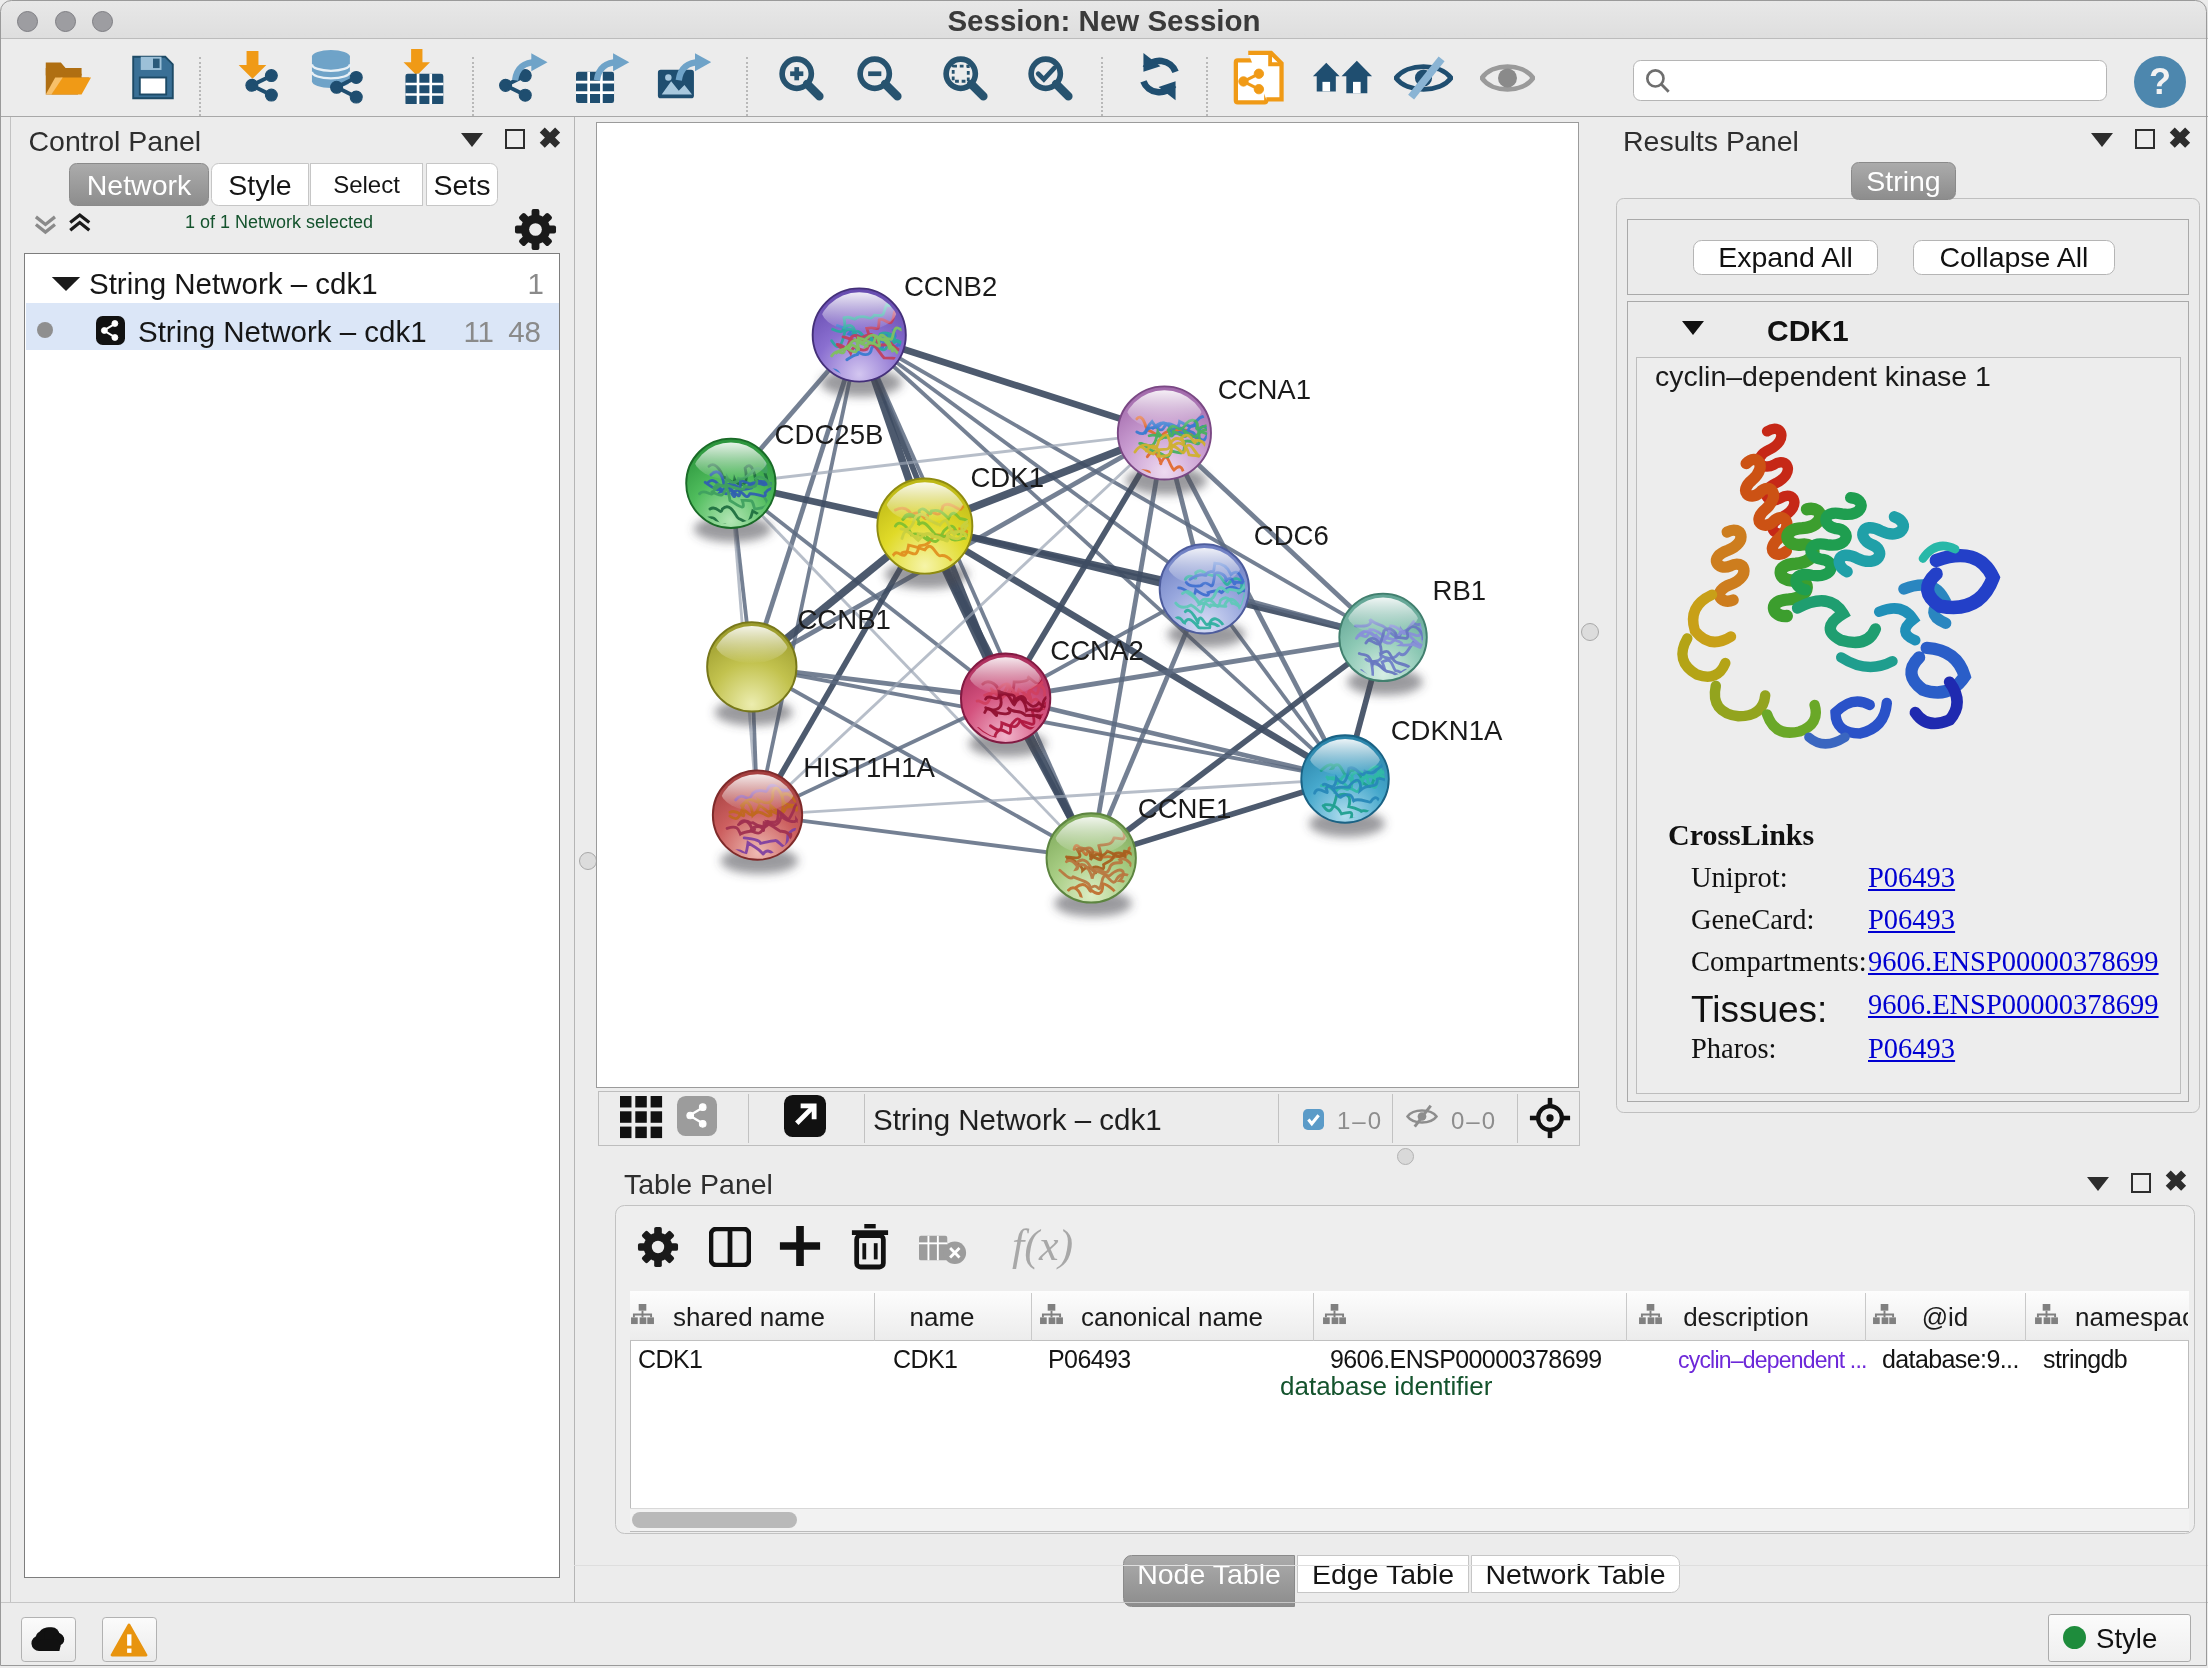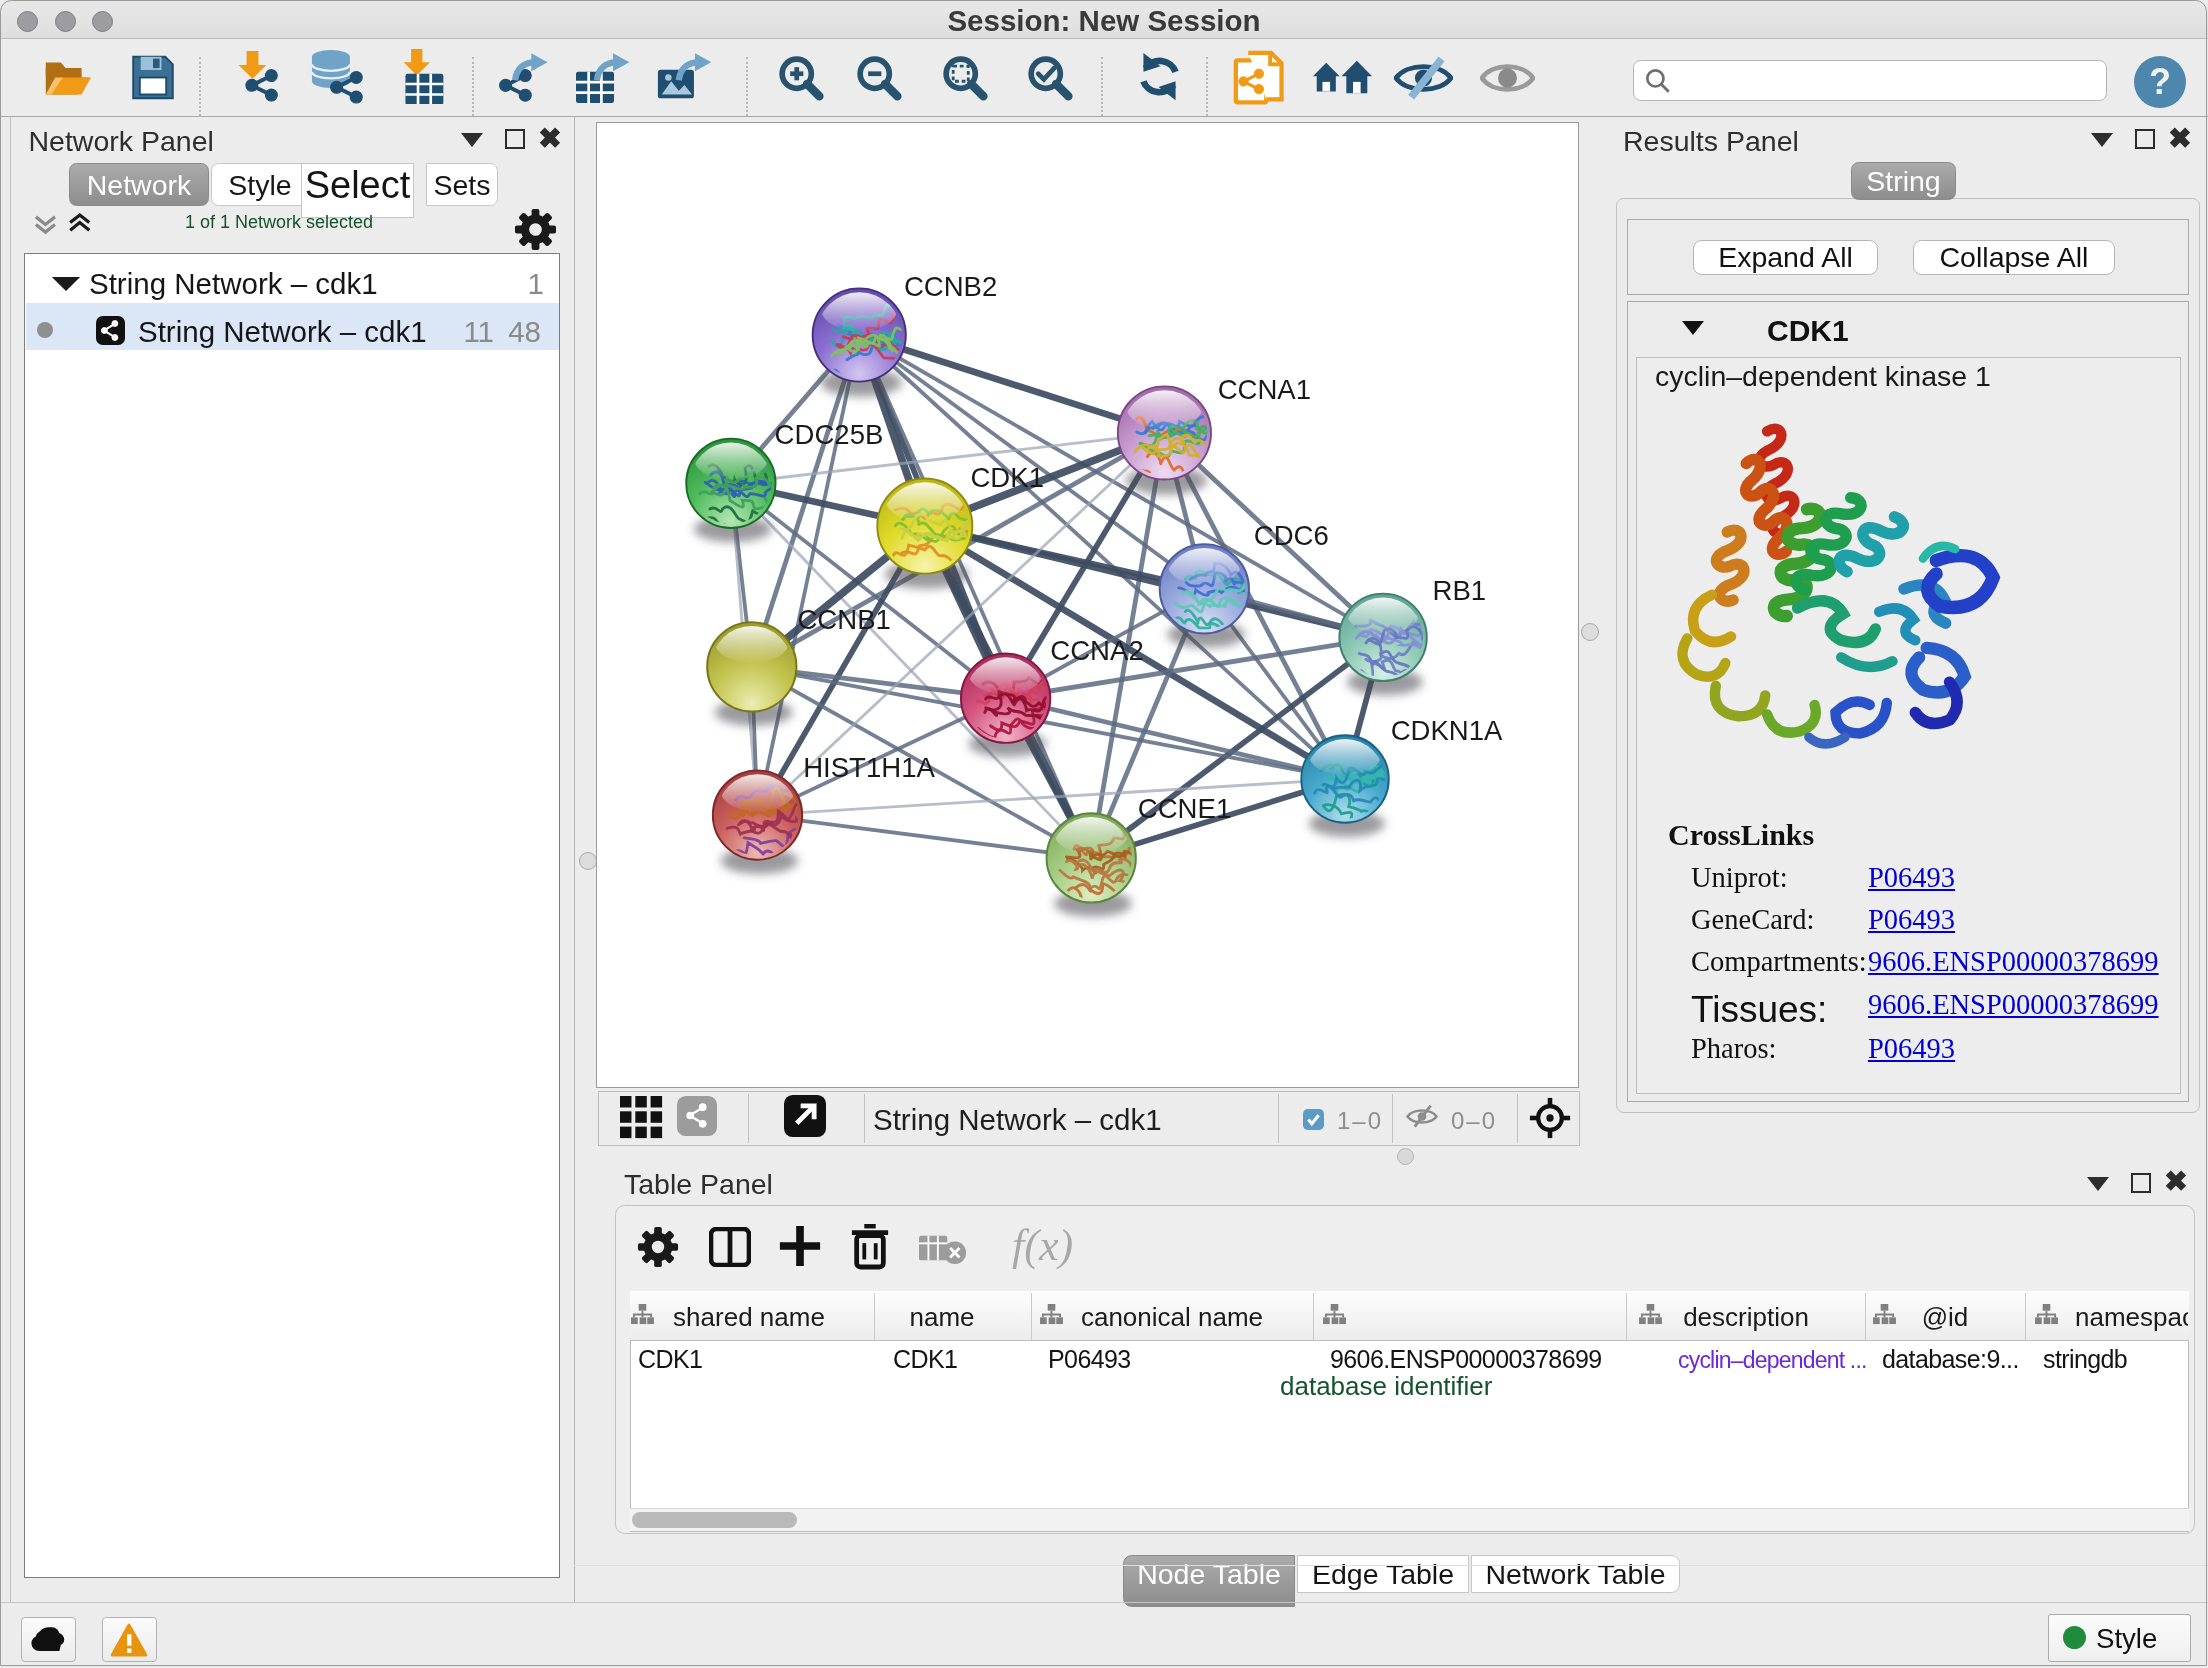--- a/index.html
+++ b/index.html
@@ -180,27 +180,27 @@
     <circle cx="29" cy="22" r="10" fill="#8a8a8a"></circle>
   </svg>
 <div class="abs" style="left:1633px;top:60px;width:474px;height:41px;background:#fff;border:1.9px solid #b5b5b5;border-radius:7.6px"></div>
 <svg class="abs" style="left:1644px;top:67px" width="28.5" height="28.5" viewBox="0 0 30 30">
     <circle cx="12" cy="12" r="8.5" fill="none" stroke="#6e6e6e" stroke-width="2.8"></circle>
     <line x1="18" y1="18" x2="26" y2="26" stroke="#6e6e6e" stroke-width="3"></line>
   </svg>
 <div class="abs" style="left:2134px;top:56px;width:52px;height:52px;border-radius:50%;background:#4d87ae"></div>
 <div class="txt" style="left:2134px;top:61px;width:52px;text-align:center;font-size:36px;font-weight:bold;color:#f2f2f2">?</div>
 <div class="vline" style="left:9.5px;top:117px;height:1485px;background:#c2c2c2"></div>
-<div class="txt panel-title" style="left:28.5px;top:125px">Network Panel</div>
+<div class="txt panel-title" style="left:28.5px;top:125px">Control Panel</div>
 <div class="caret" style="left:461px;top:133px"></div>
 <div class="winbtn" style="left:505px;top:129px"></div>
 <div class="closex" style="left:538px;top:122px">✖</div>
 <div class="graybtn" style="left:69px;top:163px;width:140px;height:43px;border-radius:7.6px;font-size:28.5px;line-height:42px">Network</div>
 <div class="whitetab" style="left:211px;top:163px;width:98px;height:43px;border-radius:7.6px 0 0 7.6px;font-size:28.5px;line-height:42px">Style</div>
-<div class="whitetab" style="left:301px;top:163px;width:113px;height:55px;font-size:38px;line-height:42px">Select</div>
+<div class="whitetab" style="left:310px;top:163px;width:113px;height:43px;font-size:24px;line-height:42px">Select</div>
 <div class="whitetab" style="left:426px;top:163px;width:72px;height:43px;border-radius:0 7.6px 7.6px 0;font-size:28.5px;line-height:42px">Sets</div>
 <svg class="abs" style="left:34px;top:211px" width="61" height="27" viewBox="0 0 64 28">
     <path d="M2,6 l10,8 10,-8 M2,14 l10,8 10,-8" stroke="#8a8a8a" stroke-width="3.4" fill="none"></path>
     <path d="M38,12 l10,-8 10,8 M38,20 l10,-8 10,8" stroke="#1a1a1a" stroke-width="3.4" fill="none"></path>
   </svg>
 <div class="txt" style="left:185px;top:212px;font-size:18px;color:#14532d">1 of 1 Network selected</div>
 <svg style="position:absolute;left:514px;top:208px" width="43" height="43" viewBox="-22 -22 44 44">
     <g>
       <rect x="-4" y="-21" width="8" height="9" rx="2" transform="rotate(0)" fill="#1a1a1a"></rect>
       <rect x="-4" y="-21" width="8" height="9" rx="2" transform="rotate(45)" fill="#1a1a1a"></rect>

